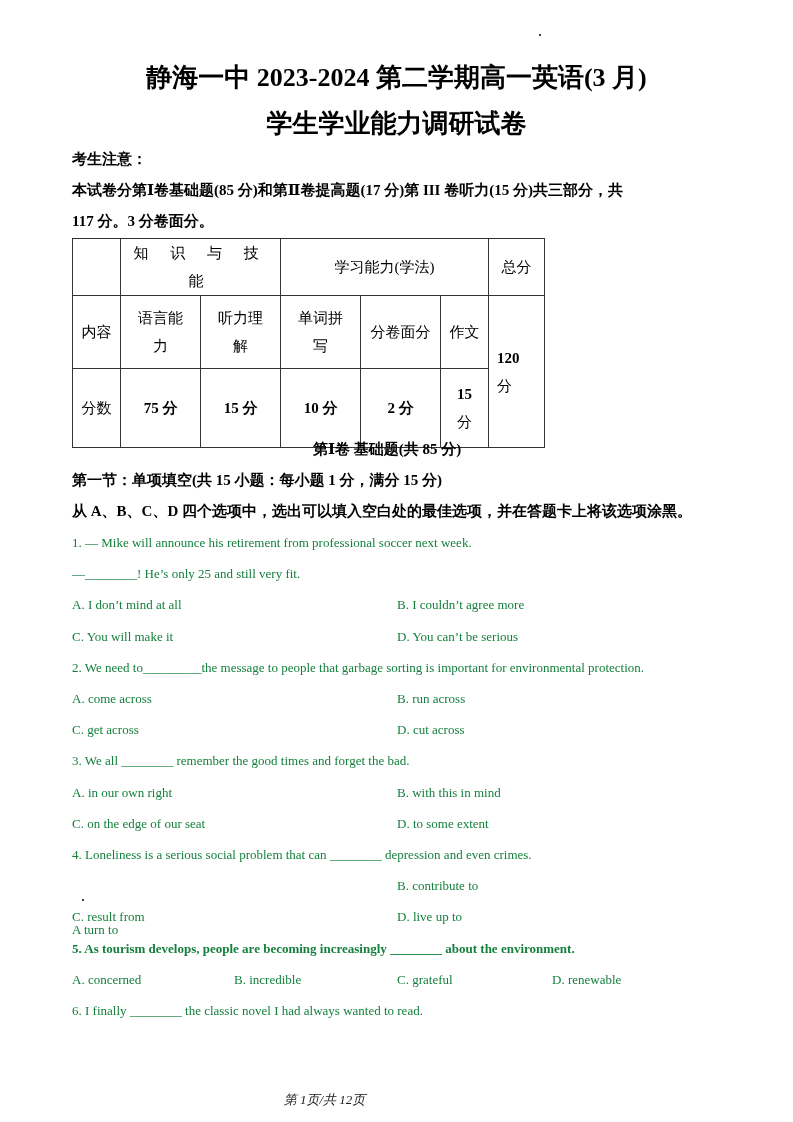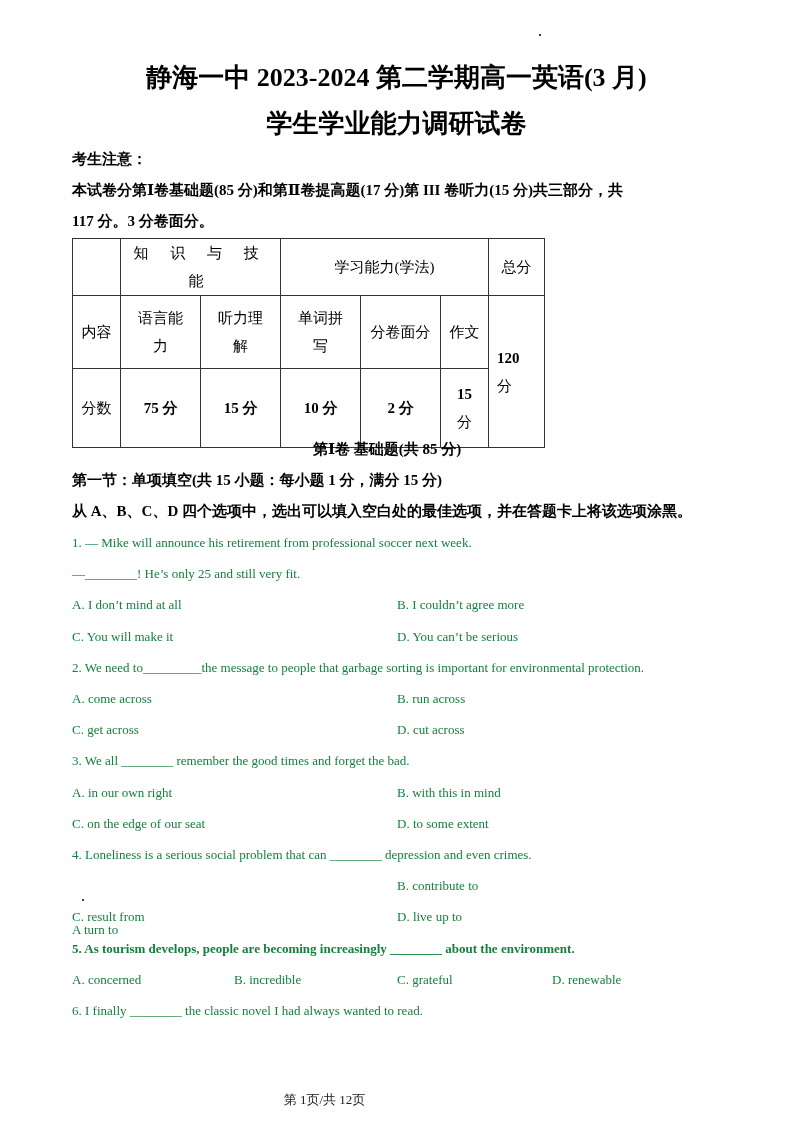--- a/index.html
+++ b/index.html
@@ -6,21 +6,21 @@
   body { width:793px; height:1122px; position:relative; overflow:hidden; color:#000;
          font-family:"Liberation Serif","DejaVu Serif",serif; }
   .abs { position:absolute; white-space:nowrap; }
   .title { font-weight:bold; font-size:26px; left:0; width:793px; text-align:center; }
   .bold15 { font-weight:bold; font-size:15px;text-align:center; }
   .q { font-size:13px; color:#15803d; }
   table.score { position:absolute; left:72px; top:238px; border-collapse:collapse;
                 font-size:15px; }
   table.score td { border:1.5px solid #333; text-align:center; vertical-align:middle; padding:0; line-height:28px; }
   .dot { position:absolute; width:2px; height:2px; background:#000; border-radius:1px; }
-  .footer { font-size:13px; color:#222; left:0; width:649px; text-align:center; }
+  .footer { font-size:13px; color:#222; left:0; width:649px; text-align:center;font-style:italic; }
   .wide { letter-spacing:9px; }
 </style>
 </head>
 <body>
 
 <div class="dot" style="left:539px;top:34px;"></div>
 
 <div class="abs title" style="top:60px;">静海一中 2023-2024 第二学期高一英语(3 月)</div>
 <div class="abs title" style="top:106px;">学生学业能力调研试卷</div>
 

